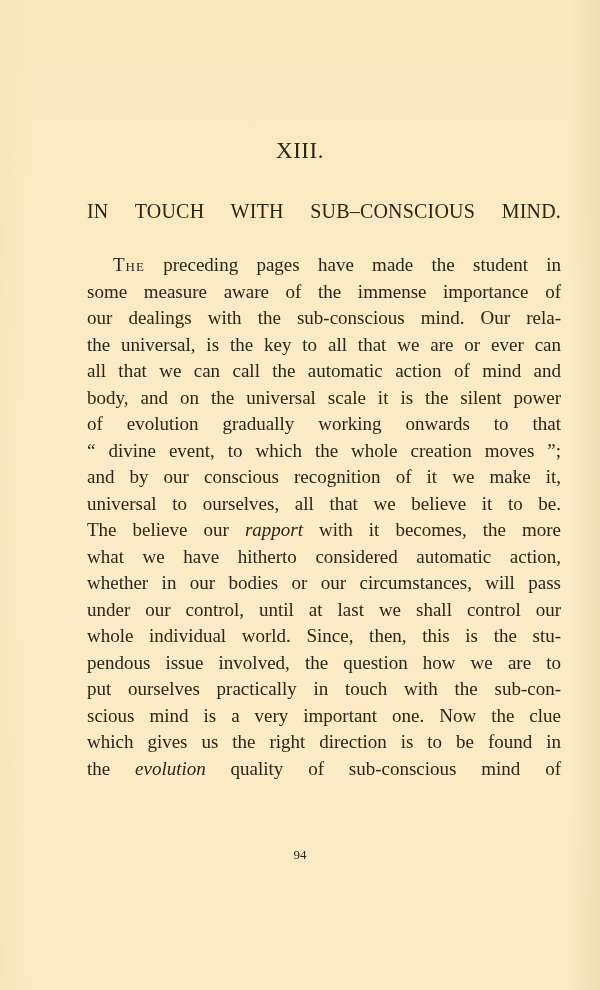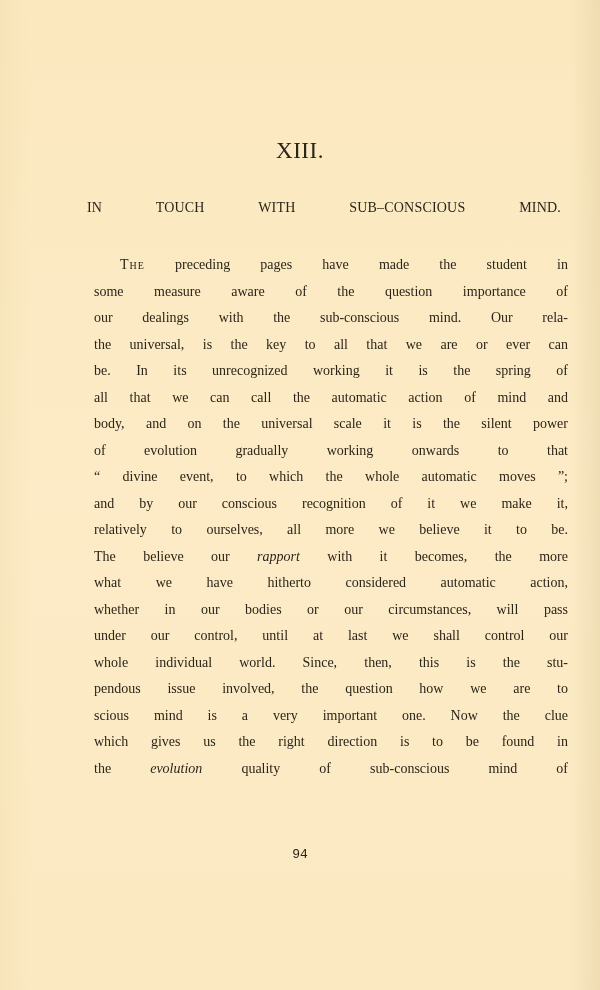--- a/index.html
+++ b/index.html
@@ -30,82 +30,82 @@
       text-align: center;
       font-size: 23px;
       letter-spacing: 0.5px;
     }
     .chapter-title {
       position: absolute;
       top: 200px;
       left: 87px; width: 474px;
       text-align: justify;
       text-align-last: justify;
-      font-size: 14px;
+      font-size: 20px;
       letter-spacing: 0.2px;
       white-space: nowrap;
     }
     .body-text {
       position: absolute;
       top: 252px;
-      left: 94px;
+      left: 87px;
       width: 474px;
-      font-size: 14px;
+      font-size: 19px;
       line-height: 26.5px;
     }
     .line {
       display: block;
       text-align: justify;
       text-align-last: justify;
       white-space: nowrap;
       height: 26.5px;
     }
     .line.indent { padding-left: 26px; }
     .smallcaps {
       font-variant: small-caps;
       letter-spacing: 1px;
     }
     em { font-style: italic; font-family: Liberation Serif, serif; }
     .page-number {
       position: absolute;
       top: 847px;
       left: 0; width: 600px;
       text-align: center;
-      font-family: Liberation Mono, monospace;
+      font-family: Liberation Serif, serif;
       font-size: 13px;
       color: #2b2519;
     }
   </style>
 </head>
 <body>
 
 <div class="page">
 
   <div class="chapter-number">XIII.</div>
 
   <div class="chapter-title">IN TOUCH WITH SUB–CONSCIOUS MIND.</div>
 
   <div class="body-text">
     <span class="line indent"><span class="smallcaps">The</span><span> preceding pages have made the student in</span></span>
-    <span class="line">some measure aware of the question importance of</span>
+    <span class="line">some measure aware of the immense importance of</span>
     <span class="line">our dealings with the sub-conscious mind.  Our rela-</span>
     <span class="line">the universal, is the key to all that we are or ever can</span>
-    <span class="line">be.  In its unrecognized working it is the spring of</span>
     <span class="line">all that we can call the automatic action of mind and</span>
     <span class="line">body, and on the universal scale it is the silent power</span>
     <span class="line">of evolution gradually working onwards to that</span>
-    <span class="line">“ divine event, to which the whole automatic moves ”;</span>
+    <span class="line">“ divine event, to which the whole creation moves ”;</span>
     <span class="line">and by our conscious recognition of it we make it,</span>
-    <span class="line">relatively to ourselves, all more we believe it to be.</span>
+    <span class="line">universal to ourselves, all that we believe it to be.</span>
     <span class="line"><span>The believe our </span><em>rapport</em><span> with it becomes, the more</span></span>
     <span class="line">what we have hitherto considered automatic action,</span>
     <span class="line">whether in our bodies or our circumstances, will pass</span>
     <span class="line">under our control, until at last we shall control our</span>
     <span class="line">whole individual world.  Since, then, this is the stu-</span>
     <span class="line">pendous issue involved, the question how we are to</span>
+    <span class="line">put ourselves practically in touch with the sub-con-</span>
     <span class="line">scious mind is a very important one.  Now the clue</span>
     <span class="line">which gives us the right direction is to be found in</span>
     <span class="line"><span>the </span><em>evolution</em><span> quality of sub-conscious mind of</span></span>
   </div>
 
   <div class="page-number">94</div>
 
 </div>
 
 </body></html>

